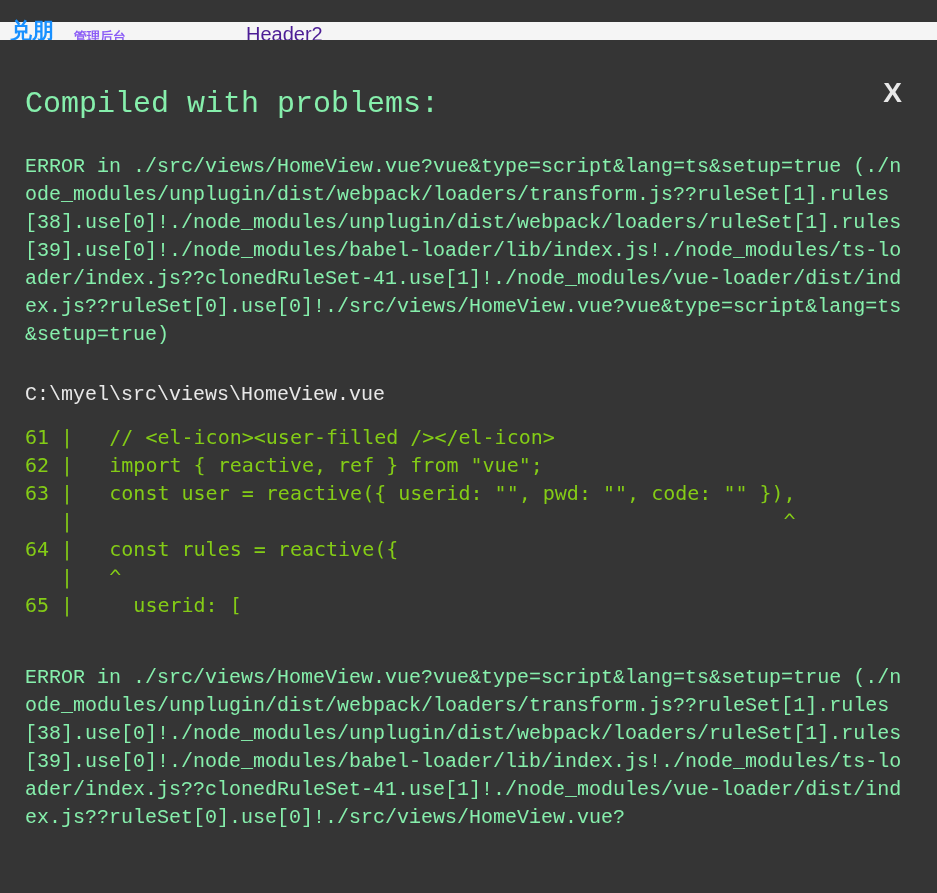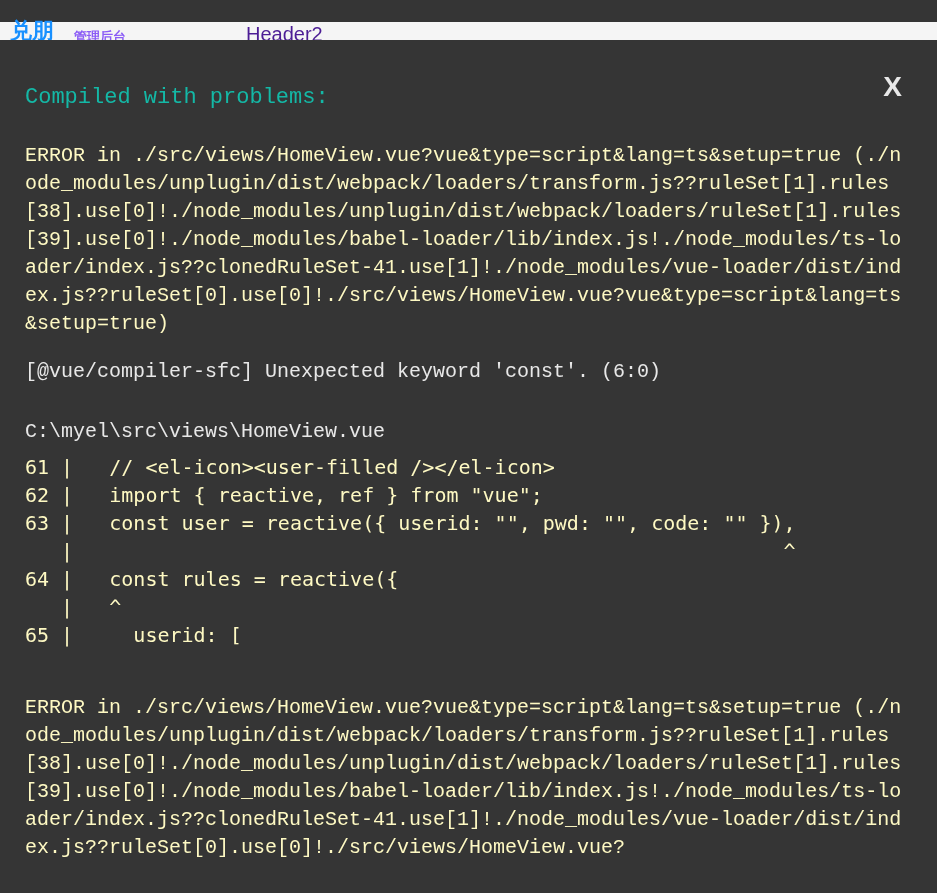--- a/index.html
+++ b/index.html
@@ -61,50 +61,50 @@
       line-height: 1.4;
       overflow: hidden;
     }
     .header-row {
       display: flex;
       justify-content: space-between;
       align-items: center;
       margin-bottom: 28px;
     }
     .compiled-title {
-      color: #14b8a6;
-      font-size: 22px;
+      color: #86efac;
+      font-size: 30px;
       margin-top: 23px;
     }
     .close-x {
       color: #e8e8e8;
       font-size: 28px;
       font-weight: bold;
       cursor: pointer;
       padding-right: 10px;
       font-family: Arial, sans-serif;
     }
     .error-block {
-      color: #fef9c3;
+      color: #86efac;
       word-break: break-all;
       white-space: pre-wrap;
       line-height: 1.4;
     }
     .module-error {
       color: #e8e8e8;
       margin-top: 20px;
       line-height: 1.4;
     }
     .file-path {
       color: #e8e8e8;
       margin-top: 32px;
     }
     .code-lines {
-      color: #fef9c3;
-      margin-top: 7px;
+      color: #84cc16;
+      margin-top: 14px;
       line-height: 1.4;
       white-space: pre;
       font-family: Consolas, Monaco, monospace;
     }
     .second-error {
       margin-top: 45px;
     }
   </style>
 </head>
 <body>
@@ -117,21 +117,20 @@
 
 <div class="overlay">
   <div class="header-row">
     <div class="compiled-title">Compiled with problems:</div>
     <div class="close-x">X</div>
   </div>
 
   <div class="error-block">ERROR in ./src/views/HomeView.vue?vue&amp;type=script&amp;lang=ts&amp;setup=true (./node_modules/unplugin/dist/webpack/loaders/transform.js??ruleSet[1].rules[38].use[0]!./node_modules/unplugin/dist/webpack/loaders/ruleSet[1].rules[39].use[0]!./node_modules/babel-loader/lib/index.js!./node_modules/ts-loader/index.js??clonedRuleSet-41.use[1]!./node_modules/vue-loader/dist/index.js??ruleSet[0].use[0]!./src/views/HomeView.vue?vue&amp;type=script&amp;lang=ts&amp;setup=true)</div>
 
   <div class="module-error">
-    <div>[@vue/compiler-sfc] Unexpected keyword 'const'. (6:0)</div>
   </div>
 
   <div class="file-path">C:\myel\src\views\HomeView.vue</div>
 
   <div class="code-lines">61 |   // &lt;el-icon&gt;&lt;user-filled /&gt;&lt;/el-icon&gt;
 62 |   import { reactive, ref } from "vue";
 63 |   const user = reactive({ userid: "", pwd: "", code: "" }),
    |                                                           ^
 64 |   const rules = reactive({
    |   ^

